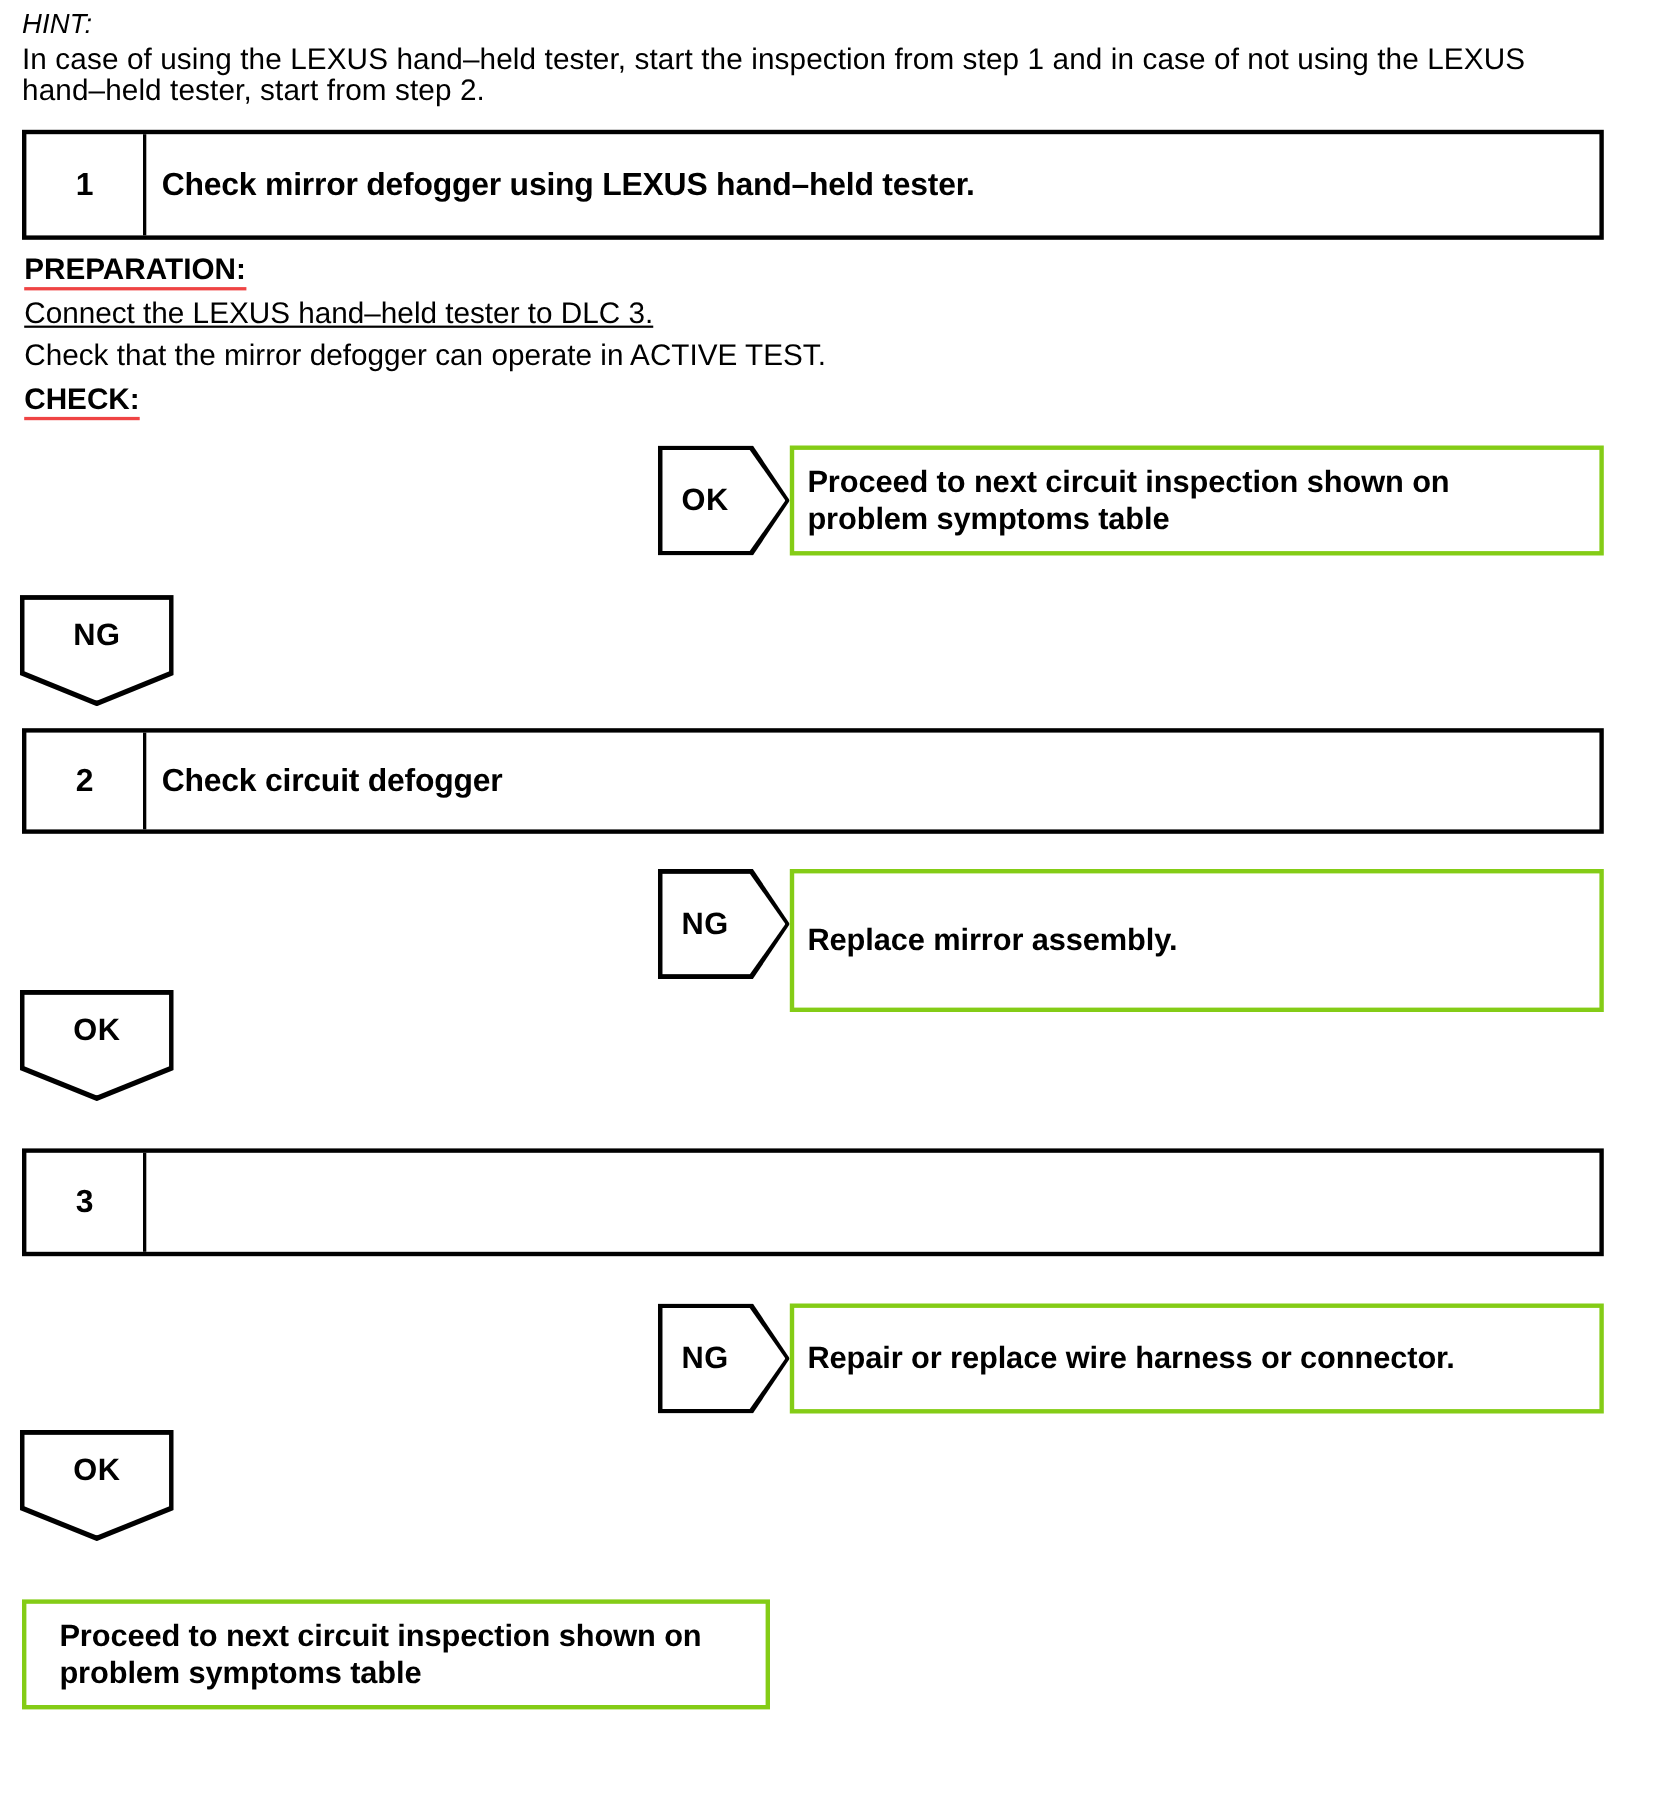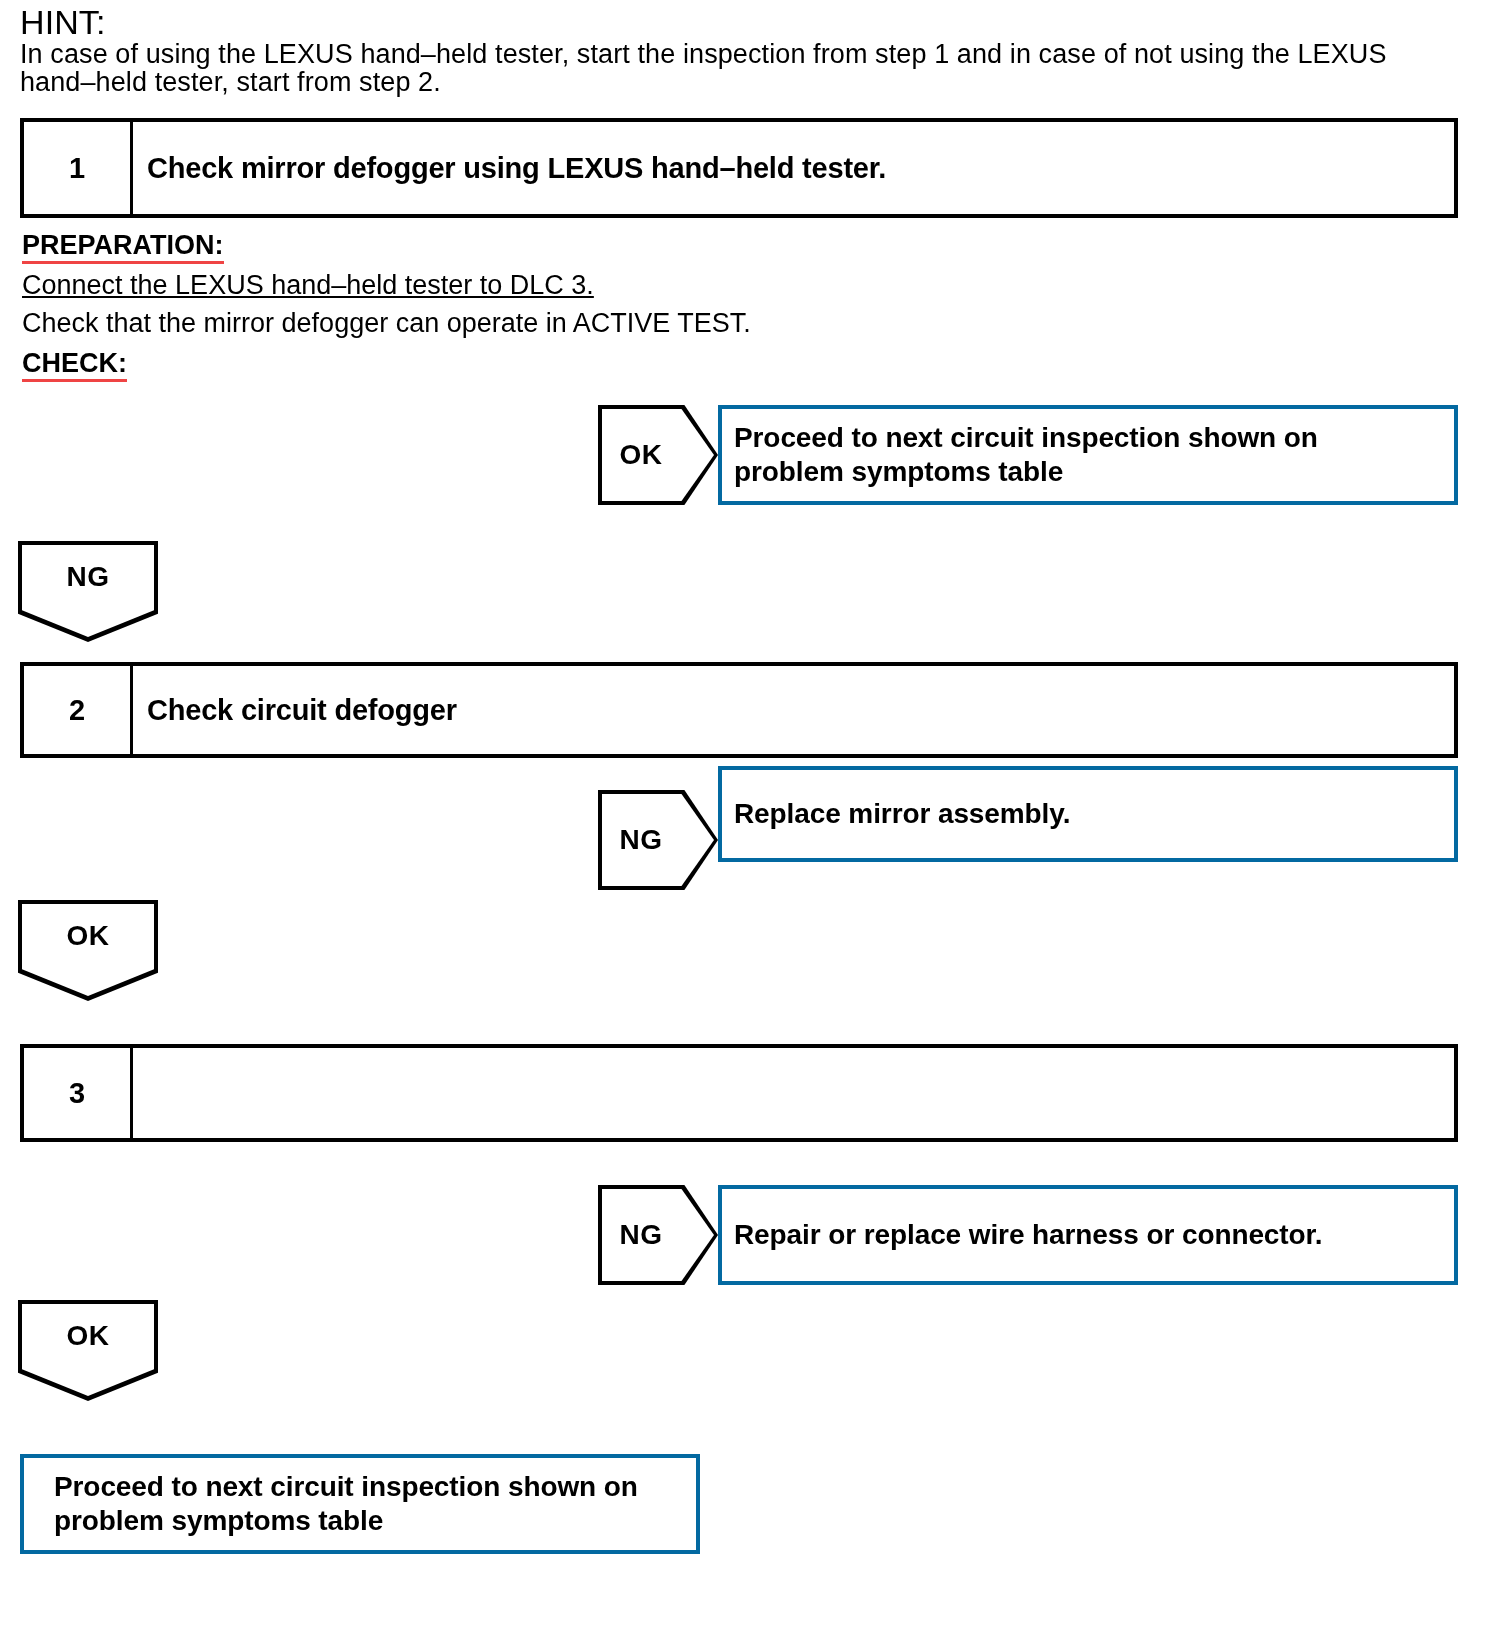--- a/index.html
+++ b/index.html
@@ -24,23 +24,24 @@
   }
 
   
   .hint-block {
     position: absolute;
     left: 20px;
     top: 4px;
     width: 1400px;
   }
   .hint-label {
-    font-size: 34px;
+    font-size: 25px;
     line-height: 36px;
     letter-spacing: 0.1px;
+    font-style: italic;
   }
   .hint-text {
     font-size: 27px;
     line-height: 28px;
     letter-spacing: 0.1px;
     width: 1390px;
   }
 
   
   .step-box {
@@ -157,21 +158,21 @@
     align-items: center;
     justify-content: center;
     font-size: 28px;
     font-weight: bold;
     letter-spacing: 0.5px;
   }
 
   
   .result-box {
     position: absolute;
-    border: 4px solid #0369a1;
+    border: 4px solid #84cc16;
     background: #fff;
     box-sizing: border-box;
     display: flex;
     align-items: center;
   }
   .result-text {
     font-size: 28px;
     font-weight: bold;
     line-height: 34px;
     padding: 0 12px;
@@ -231,21 +232,21 @@
     <div class="step-num">2</div>
     <div class="step-title">Check circuit defogger</div>
   </div>
 
   <div class="arrow-right" style="left:598px; top:790px; width:120px; height:100px;">
     <div class="shape"></div>
     <div class="inner"></div>
     <div class="lbl">NG</div>
   </div>
 
-  <div class="result-box" style="left:718px; top:766px; width:740px; height:96px;">
+  <div class="result-box" style="left:718px; top:790px; width:740px; height:130px;">
     <div class="result-text">Replace mirror assembly.</div>
   </div>
 
   <div class="arrow-down" style="left:18px; top:900px; width:140px; height:101px;">
     <div class="shape"></div>
     <div class="inner"></div>
     <div class="lbl">OK</div>
   </div>
 
   <div class="step-box" style="left:20px; top:1044px; width:1438px; height:98px;">

